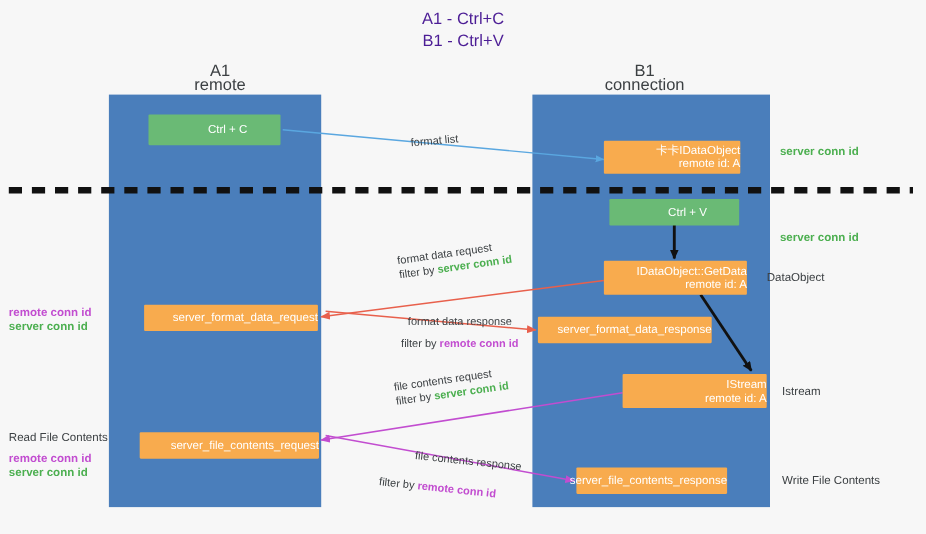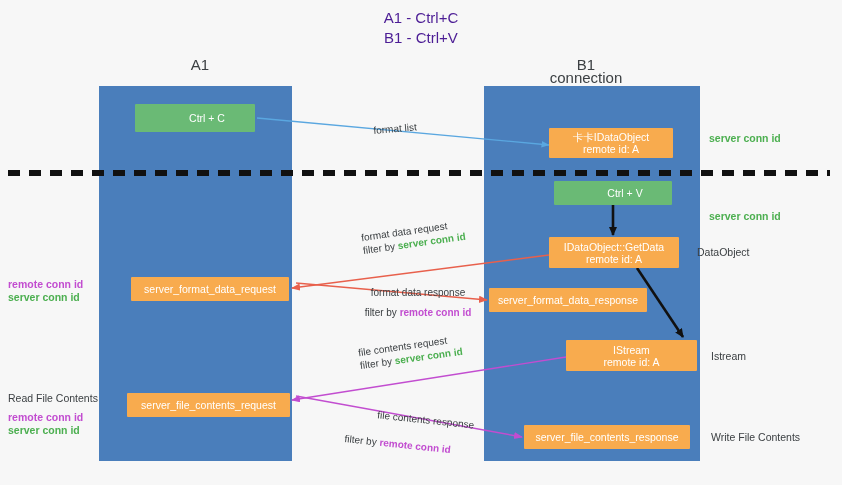--- a/index.html
+++ b/index.html
@@ -28,21 +28,21 @@
 
   
   .node{
     box-sizing:border-box;
     display:flex;align-items:center;justify-content:center;
     flex-direction:column;
     color:#ffffff;font-size:10.5px;line-height:12px;text-align:center;
     border-radius:1px;
   }
   .node.green{background:#6aba75;padding-left:24px;}
-  .node.orange{background:#f8ab4e;}
+  .node.orange{background:#f8ab4e;align-items:flex-end;}
 
   
   .lbl{font-size:10.5px;color:#3c4043;line-height:13px;white-space:nowrap;}
   .lbl.green{color:#4caf50;font-weight:bold;}
   .lbl.magenta{color:#c24dd0;font-weight:bold;}
   .lbl.plain{color:#3c4043;}
   .rot{transform-origin:left bottom;white-space:nowrap;}
 
   .edgelbl{font-size:10px;color:#3c4043;line-height:13px;white-space:nowrap;}
 
@@ -53,20 +53,21 @@
 
 <div id="stage">
 
   <div class="abs title">
     <div>A1 - Ctrl+C</div>
     <div>B1 - Ctrl+V</div>
   </div>
 
   <div class="abs colhead" style="left:130px;top:58px;width:140px;">
     <div>A1</div>
+    <div>remote</div>
   </div>
   <div class="abs colhead" style="left:516px;top:58px;width:140px;">
     <div>B1</div>
     <div>connection</div>
   </div>
 
   <div class="abs lane" style="left:99px;top:86px;width:193px;height:375px;"></div>
   <div class="abs lane" style="left:484px;top:86px;width:216px;height:375px;"></div>
 
   <svg class="overlay" viewBox="0 0 842 485">
@@ -130,21 +131,21 @@
   </div>
 
   <div class="abs node orange" style="left:131px;top:277px;width:158px;height:24px;">
     <span>server_format_data_request</span>
   </div>
 
   <div class="abs node orange" style="left:127px;top:393px;width:163px;height:24px;">
     <span>server_file_contents_request</span>
   </div>
 
-  <div class="abs node orange" style="left:524px;top:425px;width:166px;height:24px;">
+  <div class="abs node orange" style="left:524px;top:425px;width:137px;height:24px;">
     <span>server_file_contents_response</span>
   </div>
 
   <div class="abs edgelbl rot" style="left:374px;top:124px;transform:rotate(-5deg);">
     <span>format list</span>
   </div>
 
   <div class="abs rot" style="left:364px;top:231px;transform:rotate(-8deg);">
     <div class="edgelbl">format data request</div>
     <div class="edgelbl">

